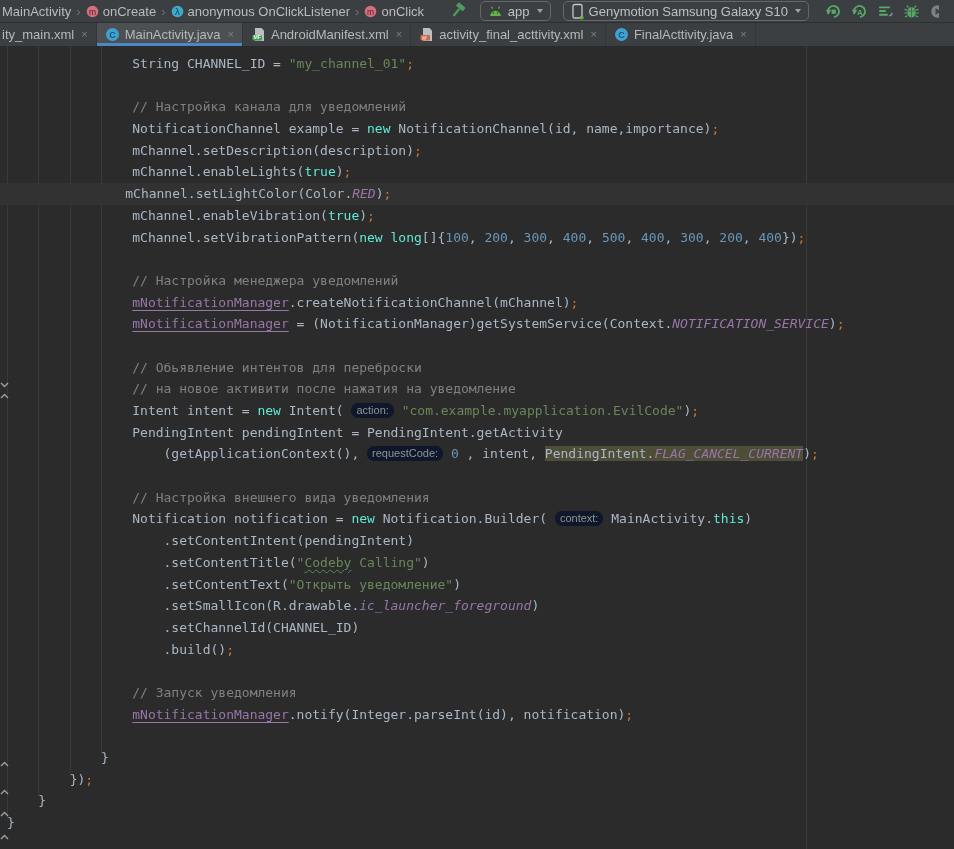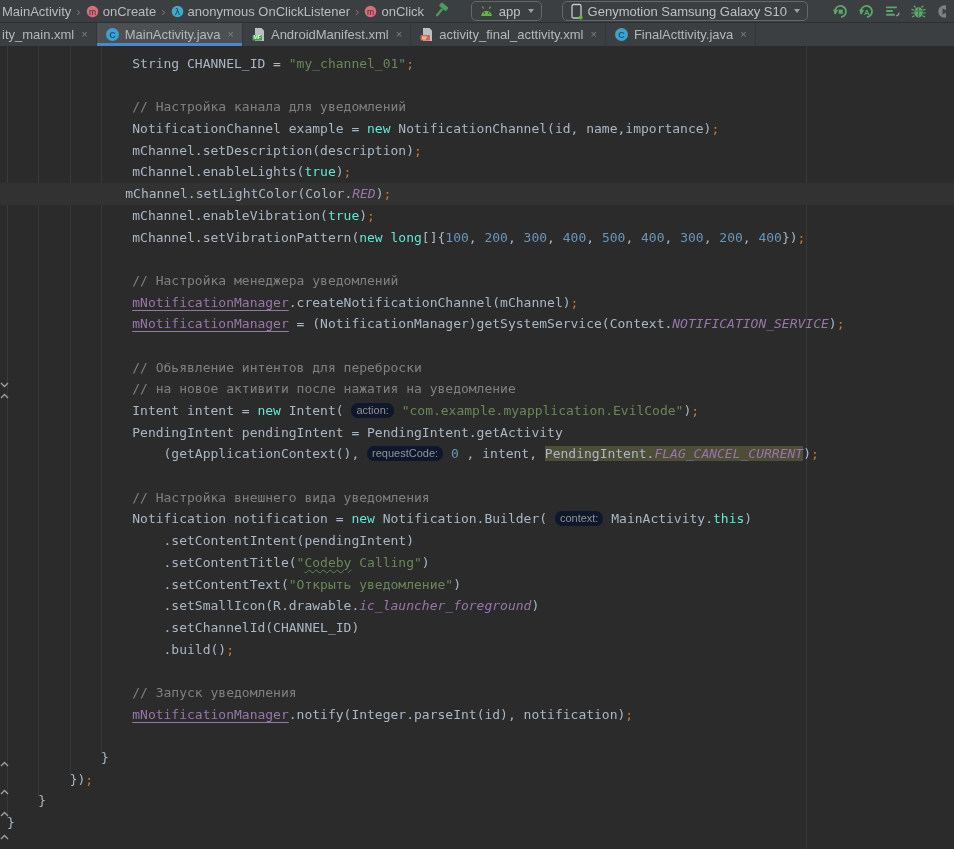--- a/index.html
+++ b/index.html
@@ -10,21 +10,21 @@
   }
   
   .toolbar{
     height:22px;background:#3c3f41;border-bottom:1px solid #2d3032;
     display:flex;align-items:center;padding:0 0 0 2px;box-sizing:content-box;
   }
   .breadcrumbs{display:flex;align-items:center;gap:4px;white-space:nowrap;}
   .crumb{display:flex;align-items:center;gap:4px;color:#b8bcbe;font-size:13px;}
   .crumb-sep{color:#6d7174;font-size:13px;padding:0 1px;}
   .crumb-ic{display:flex;align-items:center;}
-  .toolbar-right{margin-left:auto;display:flex;align-items:center;gap:20px;padding-right:8px;}
+  .toolbar-right{margin-left:auto;display:flex;align-items:center;gap:12px;padding-right:15px;}
   .tbicon{display:flex;align-items:center;}
   .combo{
     height:18px;border:1px solid #646869;border-radius:5px;padding:0 7px;
     display:flex;align-items:center;gap:5px;color:#bdc1c3;font-size:13px;white-space:nowrap;
   }
   .caret{width:0;height:0;border-left:3.5px solid transparent;border-right:3.5px solid transparent;border-top:4px solid #9ea2a5;margin-left:2px;}
   .actions{display:flex;align-items:center;gap:9px;margin-left:4px;overflow:hidden;}
   .actions .tbicon:last-child{margin-right:-7px;}
   
   .tabbar{height:23px;background:#3c3f41;display:flex;align-items:stretch;overflow:hidden;}

